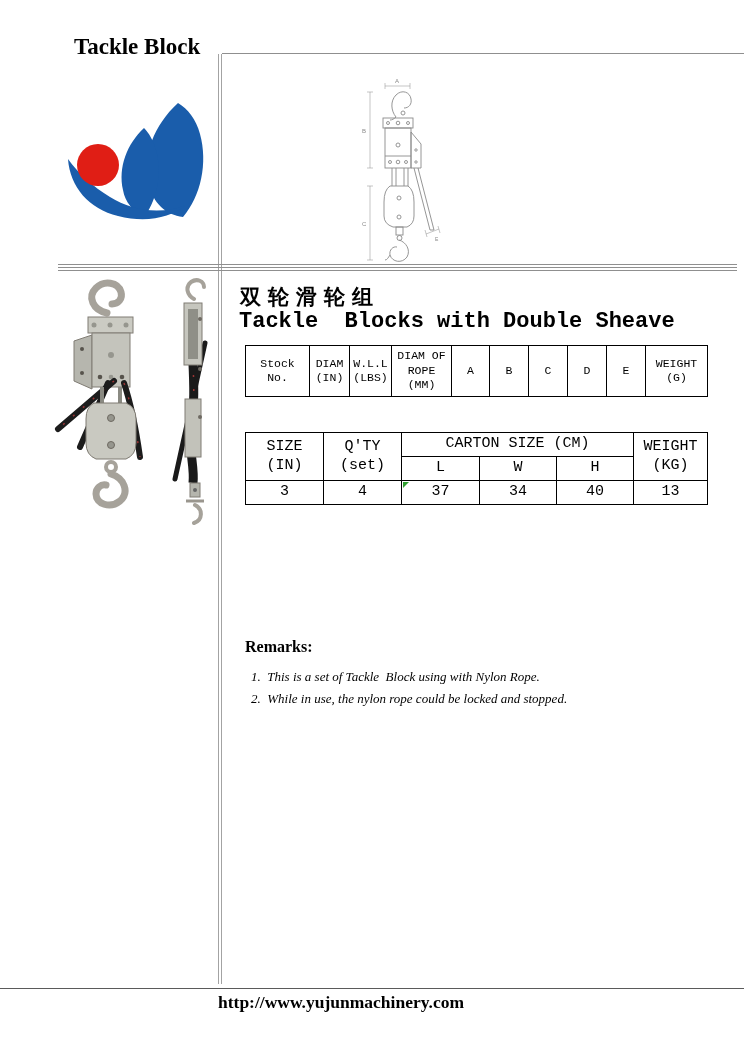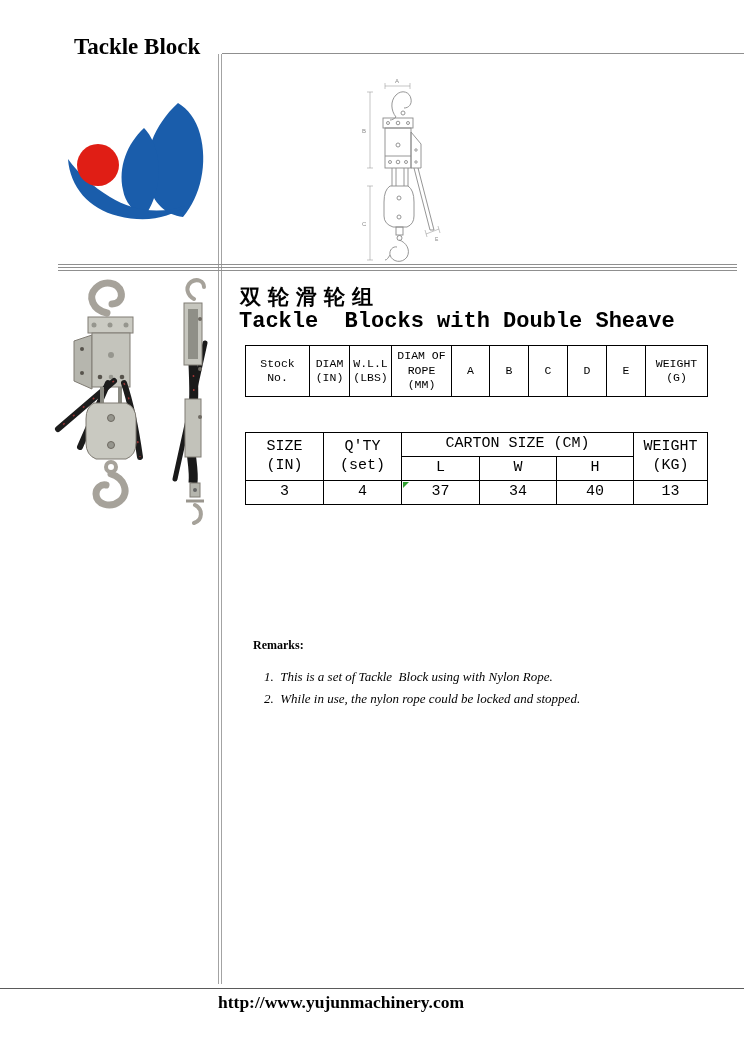--- a/index.html
+++ b/index.html
@@ -31,22 +31,22 @@
      padding:0;position:relative;white-space:pre-line;}
   .spec-table{left:245px;top:345px;width:462px;border-radius:31px;}
   .spec-table .hrow td{height:50px;}
   .spec-table .drow td{height:21px;}
   .carton-table{left:245px;top:432px;width:462px;}
   .carton-table td{height:23px;font-size:15px;}
   .tri{position:absolute;left:1px;top:1px;width:0;height:0;
        border-top:6px solid #2f9e2f;border-right:6px solid transparent;}
 
   
-  .remarks-h{left:245px;top:638px;font-size:12px;font-weight:bold;margin-left:8px;}
-  .remark{left:264px;font-size:13px;font-style:italic;white-space:pre;}
+  .remarks-h{left:245px;top:638px;font-size:16px;font-weight:bold;}
+  .remark{left:251px;font-size:13px;font-style:italic;white-space:pre;}
   .remark-1{top:669px;}
   .remark-2{top:691px;}
 
   
   .rule-bottom{left:0;top:988px;width:744px;height:1px;background:#5a5a5a;}
   .site-url{left:218px;top:992px;font-size:17.5px;font-weight:bold;}
 
   svg{display:block;}
 </style>
 </head>

